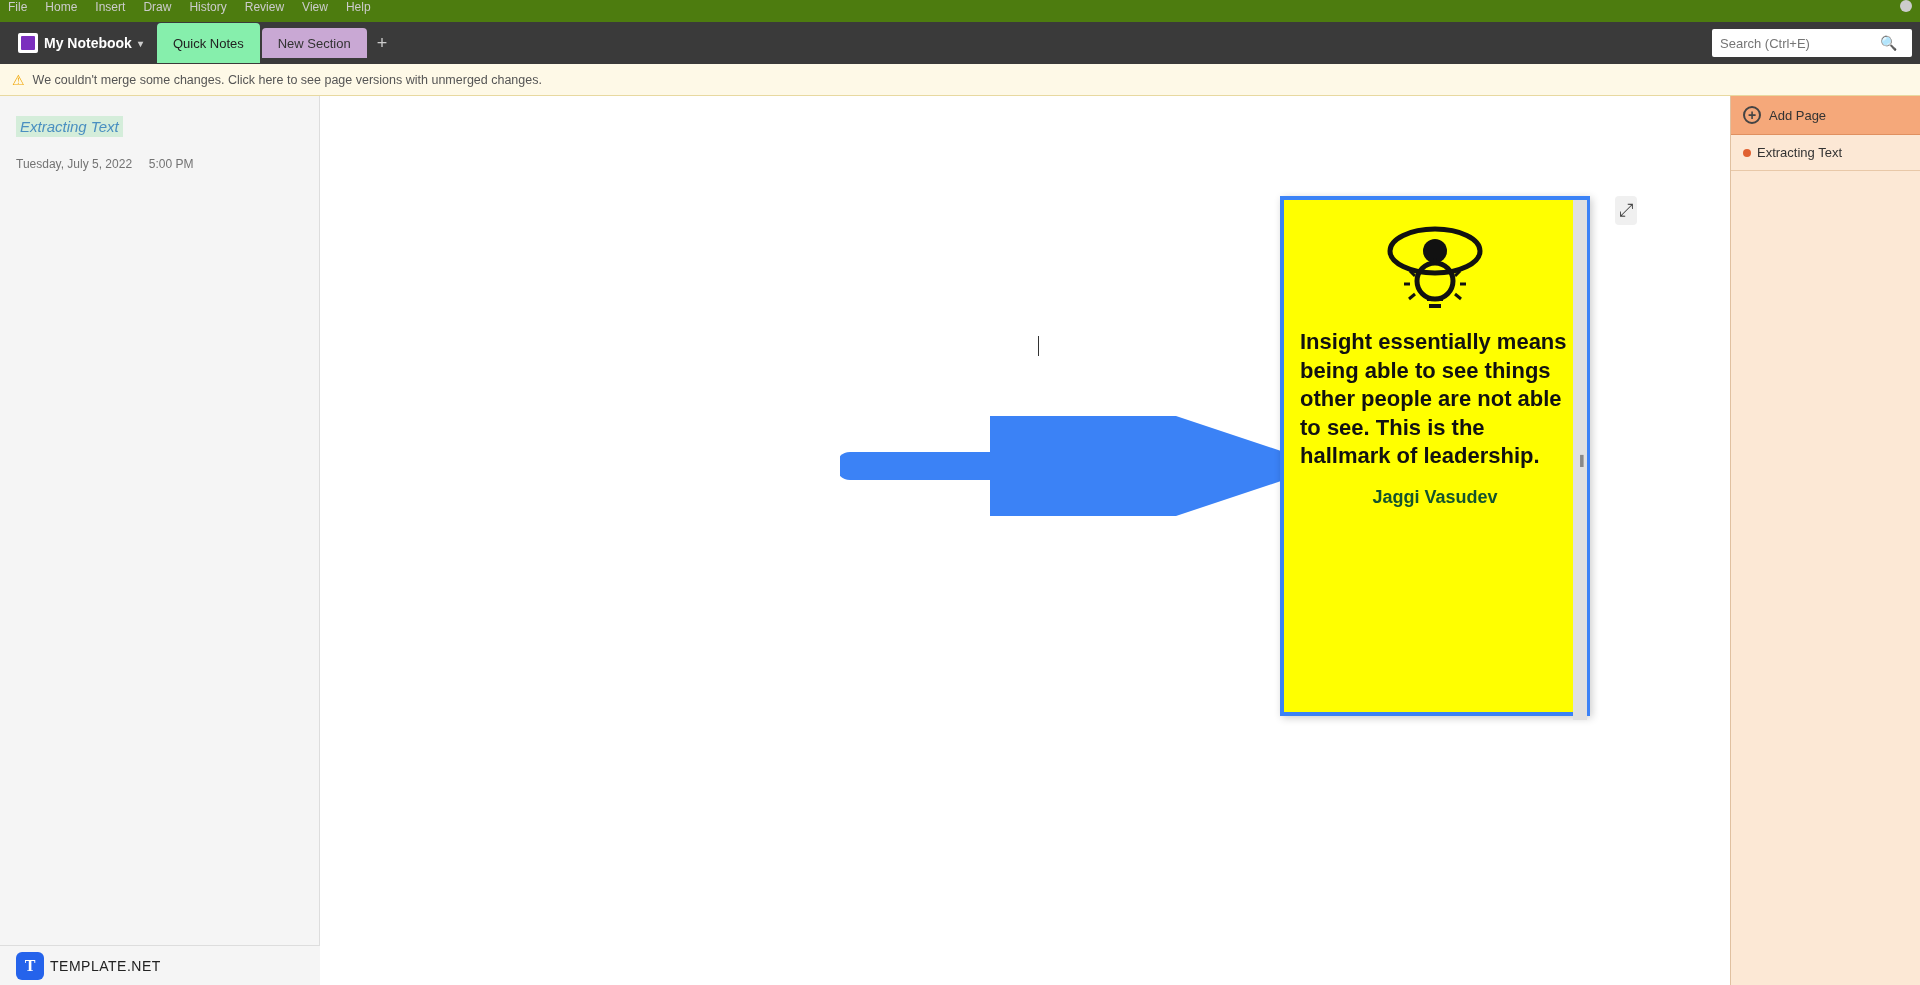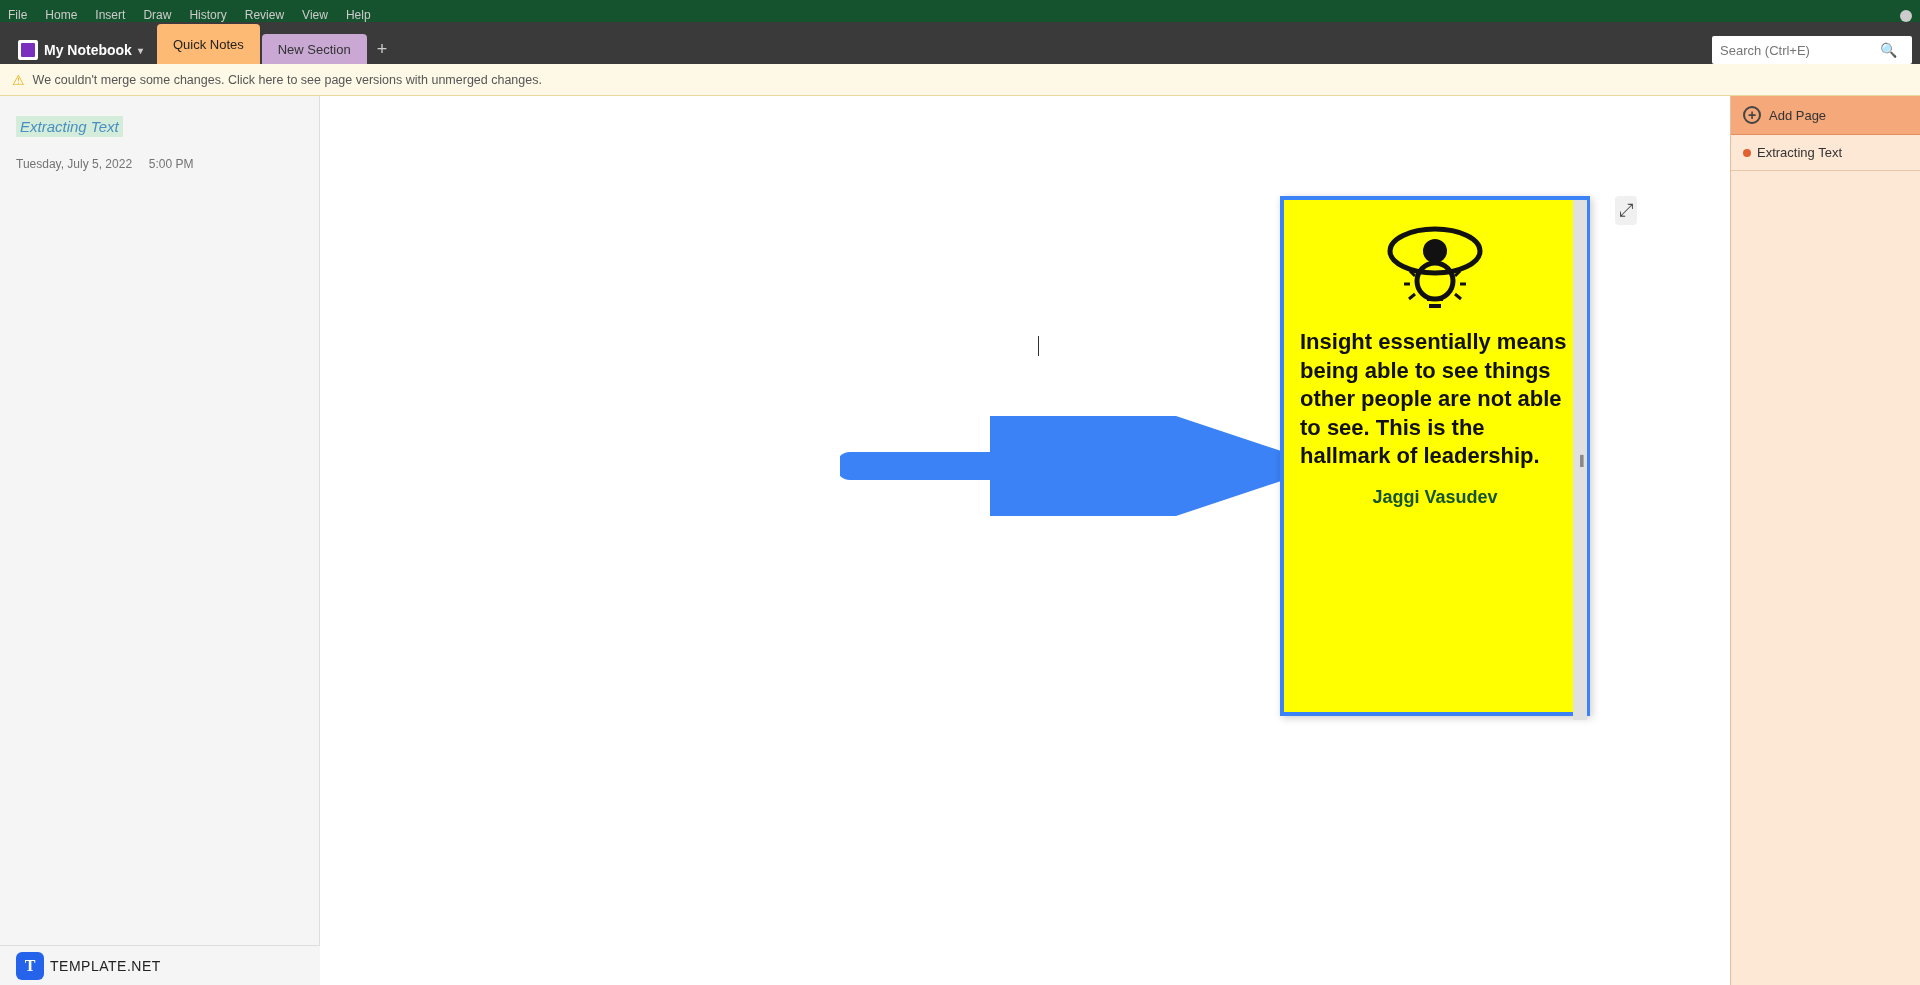--- a/index.html
+++ b/index.html
@@ -1,38 +1,38 @@
 <!DOCTYPE html>
 <html><head>
   <meta charset="utf-8">
   <style>
     * { margin: 0; padding: 0; box-sizing: border-box; }
     body { font-family: 'Segoe UI', Arial, sans-serif; background: #fff; width: 1920px; height: 985px; overflow: hidden; }
 
     
     .menu-bar {
-      background: #14532d;
+      background: #4d7c0f;
       height: 22px;
       display: flex;
-      align-items: flex-end;
+      align-items: flex-start;
       padding: 0 8px;
       gap: 18px;
     }
     .menu-bar span {
       color: #ccc;
       font-size: 12px;
       cursor: pointer;
     }
 
     
     .tab-bar {
       background: #3a3a3a;
       height: 42px;
       display: flex;
-      align-items: flex-end;
+      align-items: center;
       padding: 0 8px;
       gap: 0;
     }
     .notebook-btn {
       display: flex;
       align-items: center;
       gap: 6px;
       color: #fff;
       font-size: 14px;
       font-weight: 600;
@@ -48,21 +48,21 @@
       align-items: center;
       justify-content: center;
     }
     .notebook-icon-inner {
       width: 14px;
       height: 14px;
       background: #7b2fbe;
       border-radius: 1px;
     }
     .tab-quick-notes {
-      background: #fdba74;
+      background: #86efac;
       color: #222;
       font-size: 13px;
       font-weight: 500;
       padding: 20px 16px;
       border-radius: 4px 4px 0 0;
       cursor: pointer;
       height: 34px;
       display: flex;
       align-items: center;
       margin-left: 4px;

